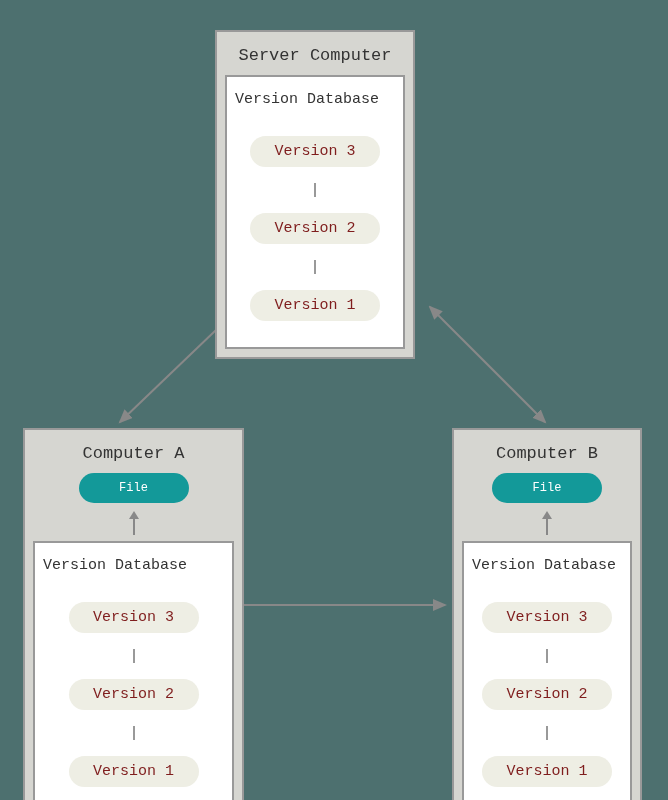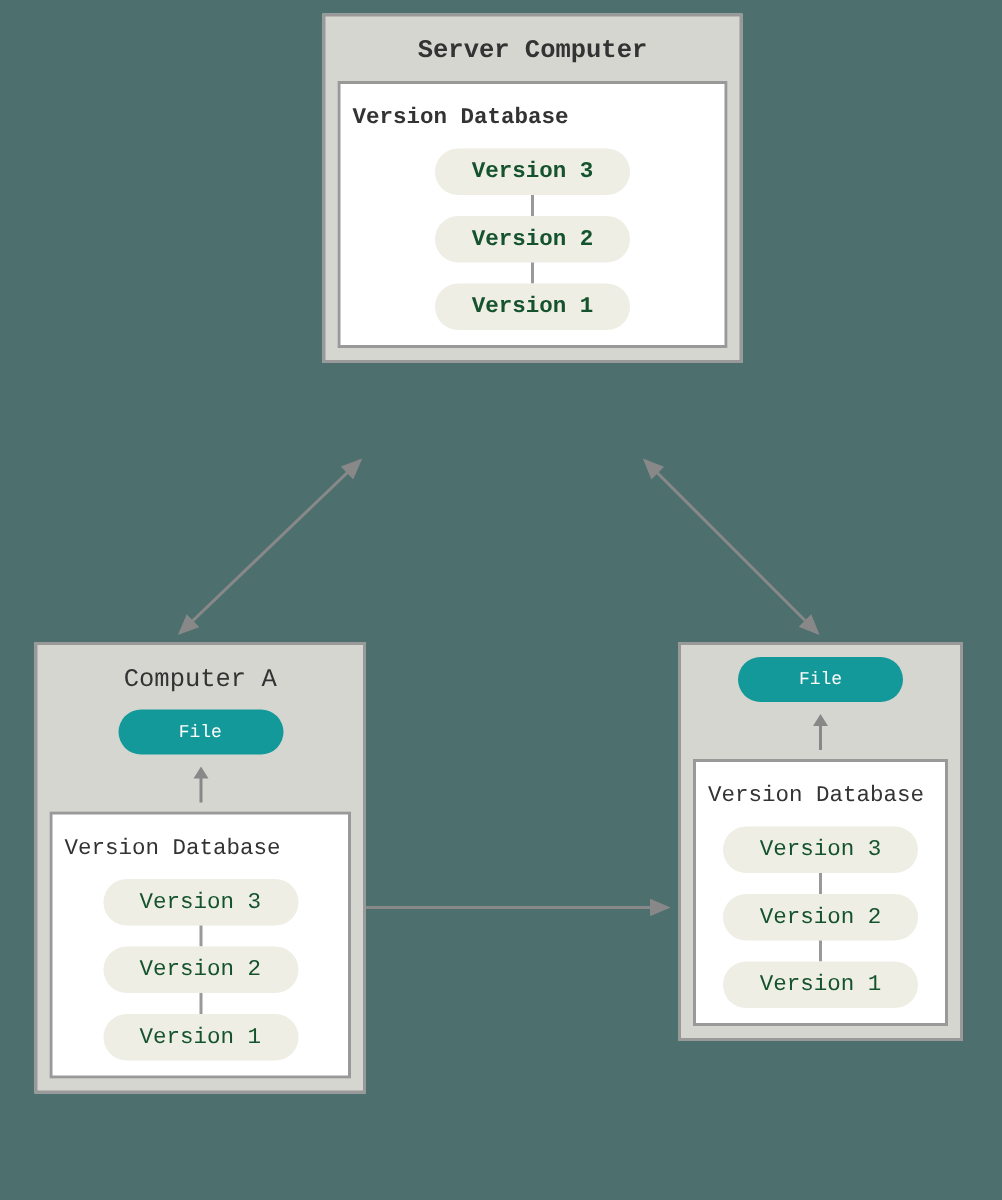--- a/index.html
+++ b/index.html
@@ -45,23 +45,23 @@
       font-size: 15px;
       padding: 4px 0 12px 0;
       color: #333;
     }
     .version-pill {
       background: #eeeee4;
       border-radius: 18px;
       padding: 7px 16px;
       text-align: center;
       font-size: 15px;
-      margin: 0 auto;
+      margin: 16px auto;
       width: 130px;
-      color: #14532d;
+      color: #7f1d1d;
     }
     .version-connector {
       width: 2px;
       height: 14px;
       background: #999;
       margin: 0 auto;
     }
     .file-to-db-arrow {
       position: relative;
       height: 24px;
@@ -111,21 +111,21 @@
     </marker>
   </defs>
 
   <line x1="240" y1="307" x2="120" y2="422" stroke="#888" stroke-width="2" marker-end="url(#arrowhead)" marker-start="url(#arrowhead-start)"></line>
 
   <line x1="430" y1="307" x2="545" y2="422" stroke="#888" stroke-width="2" marker-end="url(#arrowhead)" marker-start="url(#arrowhead-start)"></line>
 
   <line x1="220" y1="605" x2="445" y2="605" stroke="#888" stroke-width="2" marker-end="url(#arrowhead)" marker-start="url(#arrowhead-start)"></line>
 </svg>
 
-<div class="computer-box" style="left: 215px; top: 9px; width: 280px; font-weight: bold;">
+<div class="computer-box" style="left: 215px; top: 30px; width: 200px;">
   <div class="computer-title">Server Computer</div>
   <div class="version-db">
     <div class="db-title">Version Database</div>
     <div class="version-pill">Version 3</div>
     <div class="version-connector"></div>
     <div class="version-pill">Version 2</div>
     <div class="version-connector"></div>
     <div class="version-pill">Version 1</div>
   </div>
 </div>
@@ -138,20 +138,21 @@
     <div class="db-title">Version Database</div>
     <div class="version-pill">Version 3</div>
     <div class="version-connector"></div>
     <div class="version-pill">Version 2</div>
     <div class="version-connector"></div>
     <div class="version-pill">Version 1</div>
   </div>
 </div>
 
 <div class="computer-box" style="left: 452px; top: 428px; width: 190px;">
+  <div class="computer-title">Computer B</div>
   <div class="file-pill">File</div>
   <div class="file-to-db-arrow"></div>
   <div class="version-db">
     <div class="db-title">Version Database</div>
     <div class="version-pill">Version 3</div>
     <div class="version-connector"></div>
     <div class="version-pill">Version 2</div>
     <div class="version-connector"></div>
     <div class="version-pill">Version 1</div>
   </div>

